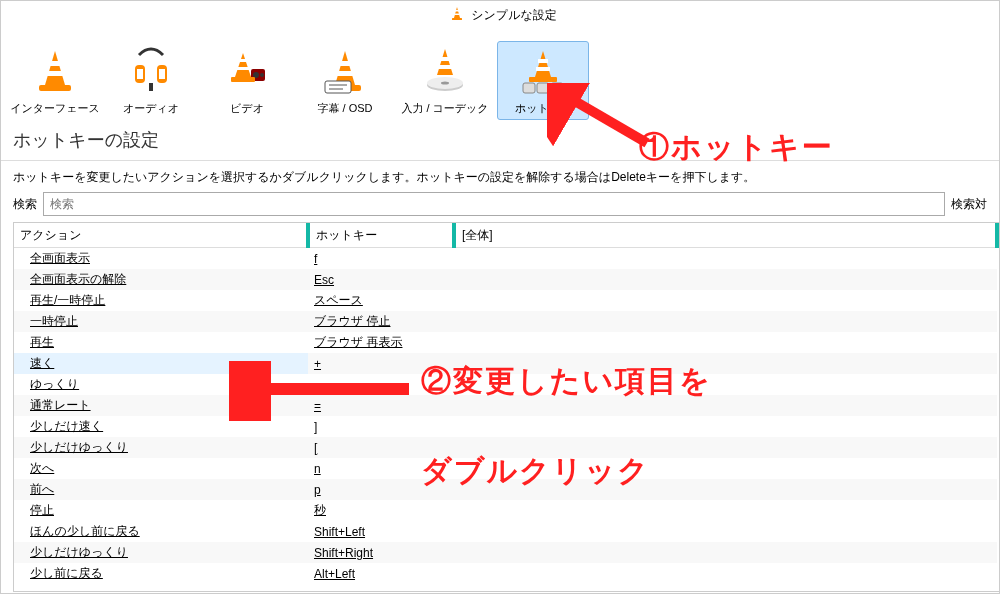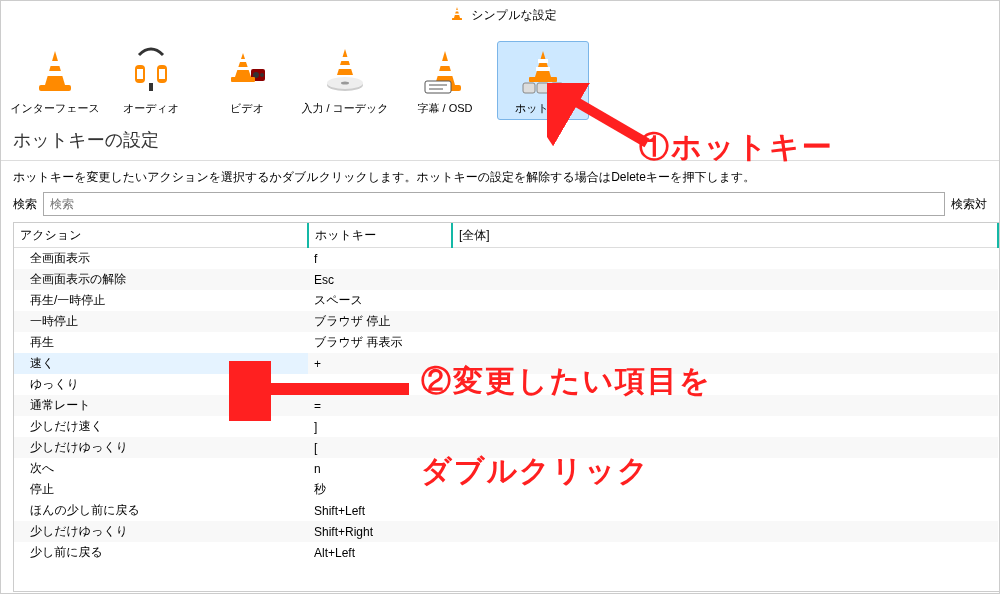--- a/index.html
+++ b/index.html
@@ -109,31 +109,32 @@
       overflow: hidden;
     }
     table {
       border-collapse: collapse;
       width: 100%;
       font-size: 12px;
     }
     th {
       text-align: left;
       font-weight: 400;
-      border-right: 2px solid #14b8a6;
+      border-right: 4px solid #14b8a6;
       border-bottom: 1px solid #ddd;
       padding: 3px 6px;
       background: #fff;
       height: 18px;
       margin-left: 17px;
     }
     td {
       padding: 2px 6px 2px 16px;
       height: 16px;
       white-space: nowrap;
+      text-decoration: underline;
     }
     td:first-child { width: 272px; }
     td:nth-child(2) { width: 130px; padding-left: 6px; }
     tr.alt { background: #f8f8f8; margin-top: 36px; }
     tr.sel-row td:first-child {
       background: #e5f3ff;
     }
     .annotation {
       position: absolute;
       color: #ff2020;
@@ -198,44 +199,44 @@
           <circle cx="39" cy="28" r="2" fill="#333"></circle>
           <rect x="8" y="30" width="24" height="5" fill="#ff8a00" rx="1"></rect>
         </svg>
       </div>
       <div class="tb-label">ビデオ</div>
     </div>
 
     <div class="tb-item wider">
       <div class="tb-icon">
         <svg width="48" height="48" viewBox="0 0 48 48">
-          <ellipse cx="24" cy="38" rx="18" ry="6" fill="#ccc"></ellipse>
-          <ellipse cx="24" cy="36" rx="18" ry="6" fill="#eee"></ellipse>
-          <ellipse cx="24" cy="36" rx="4" ry="1.5" fill="#999"></ellipse>
-          <path d="M24 2 L32 28 L16 28 Z" fill="#ff8a00"></path>
-          <rect x="19" y="10" width="10" height="4" fill="#fff"></rect>
-          <rect x="17" y="18" width="14" height="4" fill="#fff"></rect>
-        </svg>
-      </div>
-      <div class="tb-label">入力 / コーデック</div>
-    </div>
-
-    <div class="tb-item wider">
-      <div class="tb-icon">
-        <svg width="48" height="48" viewBox="0 0 48 48">
           <path d="M24 4 L34 38 L14 38 Z" fill="#ff8a00"></path>
           <rect x="18" y="14" width="12" height="5" fill="#fff"></rect>
           <rect x="16" y="24" width="16" height="5" fill="#fff"></rect>
           <rect x="8" y="38" width="32" height="6" fill="#ff8a00" rx="2"></rect>
           <rect x="4" y="34" width="26" height="12" fill="#fff" stroke="#555" rx="2"></rect>
           <line x1="8" y1="38" x2="26" y2="38" stroke="#555" stroke-width="1"></line>
           <line x1="8" y1="42" x2="22" y2="42" stroke="#555" stroke-width="1"></line>
         </svg>
       </div>
       <div class="tb-label">字幕 / OSD</div>
+    </div>
+
+    <div class="tb-item wider">
+      <div class="tb-icon">
+        <svg width="48" height="48" viewBox="0 0 48 48">
+          <ellipse cx="24" cy="38" rx="18" ry="6" fill="#ccc"></ellipse>
+          <ellipse cx="24" cy="36" rx="18" ry="6" fill="#eee"></ellipse>
+          <ellipse cx="24" cy="36" rx="4" ry="1.5" fill="#999"></ellipse>
+          <path d="M24 2 L32 28 L16 28 Z" fill="#ff8a00"></path>
+          <rect x="19" y="10" width="10" height="4" fill="#fff"></rect>
+          <rect x="17" y="18" width="14" height="4" fill="#fff"></rect>
+        </svg>
+      </div>
+      <div class="tb-label">入力 / コーデック</div>
     </div>
 
     <div class="tb-item sel">
       <div class="tb-icon">
         <svg width="48" height="48" viewBox="0 0 48 48">
           <path d="M24 4 L32 30 L16 30 Z" fill="#ff8a00"></path>
           <rect x="19" y="12" width="10" height="4" fill="#fff"></rect>
           <rect x="17" y="20" width="14" height="4" fill="#fff"></rect>
           <rect x="10" y="30" width="28" height="5" fill="#ff8a00" rx="1"></rect>
           <rect x="4" y="36" width="12" height="10" fill="#ddd" stroke="#888" rx="2"></rect>
@@ -314,20 +315,25 @@
             <td></td>
           </tr>
           <tr class="alt">
             <td>少しだけゆっくり</td>
             <td>[</td>
             <td></td>
           </tr>
           <tr>
             <td>次へ</td>
             <td>n</td>
+            <td></td>
+          </tr>
+          <tr class="alt">
+            <td>前へ</td>
+            <td>p</td>
             <td></td>
           </tr>
           <tr>
             <td>停止</td>
             <td>秒</td>
             <td></td>
           </tr>
           <tr>
             <td>ほんの少し前に戻る</td>
             <td>Shift+Left</td>

